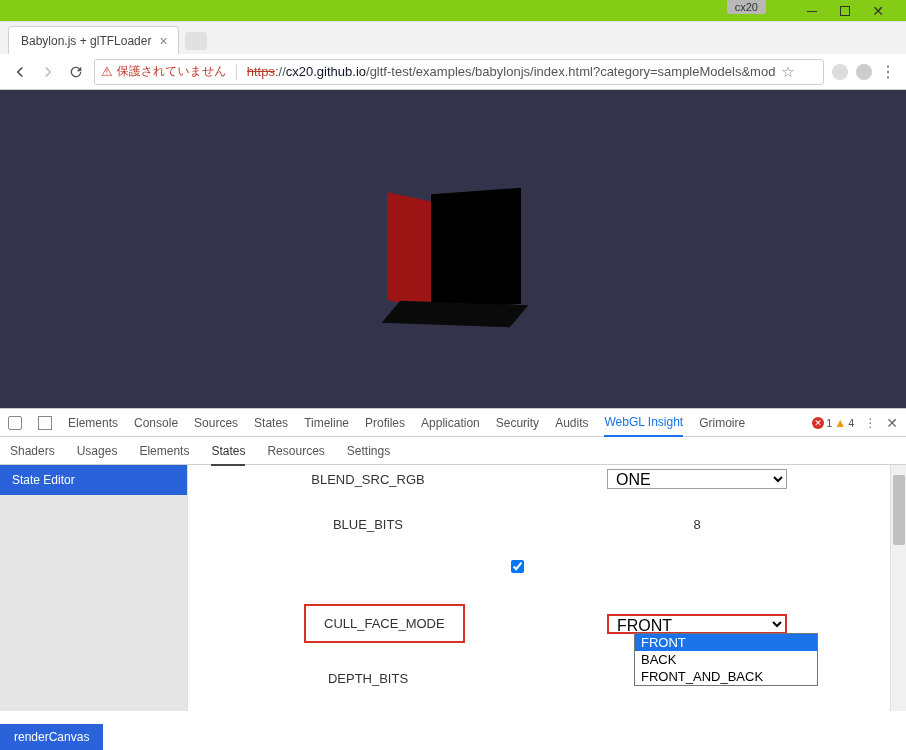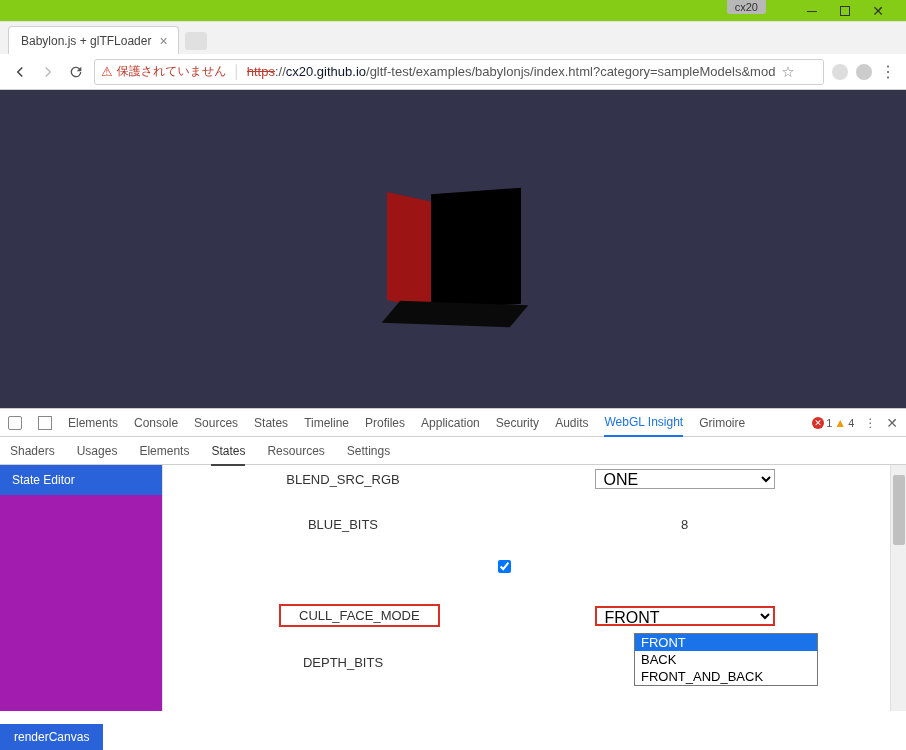--- a/index.html
+++ b/index.html
@@ -51,26 +51,26 @@
 .err-badge .err-dot { width: 12px; height: 12px; border-radius: 50%; background: #d93025; color: #fff; font-size: 9px; display: flex; align-items: center; justify-content: center; }
 .err-badge .warn-tri { color: #f29900; font-size: 12px; }
 .dt-close { font-size: 14px; color: #666; }
 
 
 .devtools-subtabs { height: 28px; display: flex; align-items: center; padding: 0 10px; border-bottom: 1px solid #d0d0d0; font-size: 12px; color: #555; gap: 22px; }
 .dt-subtab.active { color: #333; border-bottom: 2px solid #444; padding-bottom: 6px; margin-bottom: -8px; }
 
 
 .devtools-body { display: flex; height: 246px; position: relative; }
-.dt-sidebar { width: 163px; background: #a21caf; border-right: 1px solid #e0e0e0; }
+.dt-sidebar { width: 188px; background: #e5e5e5; border-right: 1px solid #e0e0e0; }
 .dt-sidebar-item { background: #2962d9; color: #fff; padding: 8px 12px; font-size: 12px; }
 .dt-content { flex: 1; overflow-y: auto; position: relative; }
 .state-row { display: flex; align-items: center; padding: 14px 0; font-size: 13px; color: #333; }
 .state-label { width: 360px; text-align: center; }
-.state-label.highlighted { border: 2px solid #d93025; padding: 2px 18px; display: inline-block; width: auto; margin-left: 116px; }
+.state-label.highlighted { border: 2px solid #d93025; padding: 10px 18px; display: inline-block; width: auto; margin-left: 116px; }
 .state-label-wrap-highlighted { width: 360px; text-align: left; }
 .state-value { flex: 1; text-align: center; padding-right: 60px; }
 .state-select { width: 180px; height: 20px; border: 1px solid #a0a0a0; font-size: 16px; background: #fff; padding: 0 4px; }
 .state-select.highlighted-select { border: 2px solid #d93025; }
 
 
 .dropdown-popup { position: absolute; right: 88px; top: 168px; width: 184px; background: #fff; border: 1px solid #767676; font-size: 13px; }
 .dropdown-option { padding: 1px 6px; }
 .dropdown-option.selected { background: #1a73e8; color: #fff; }
 .dropdown-wrap { position: relative; display: inline-block; }

